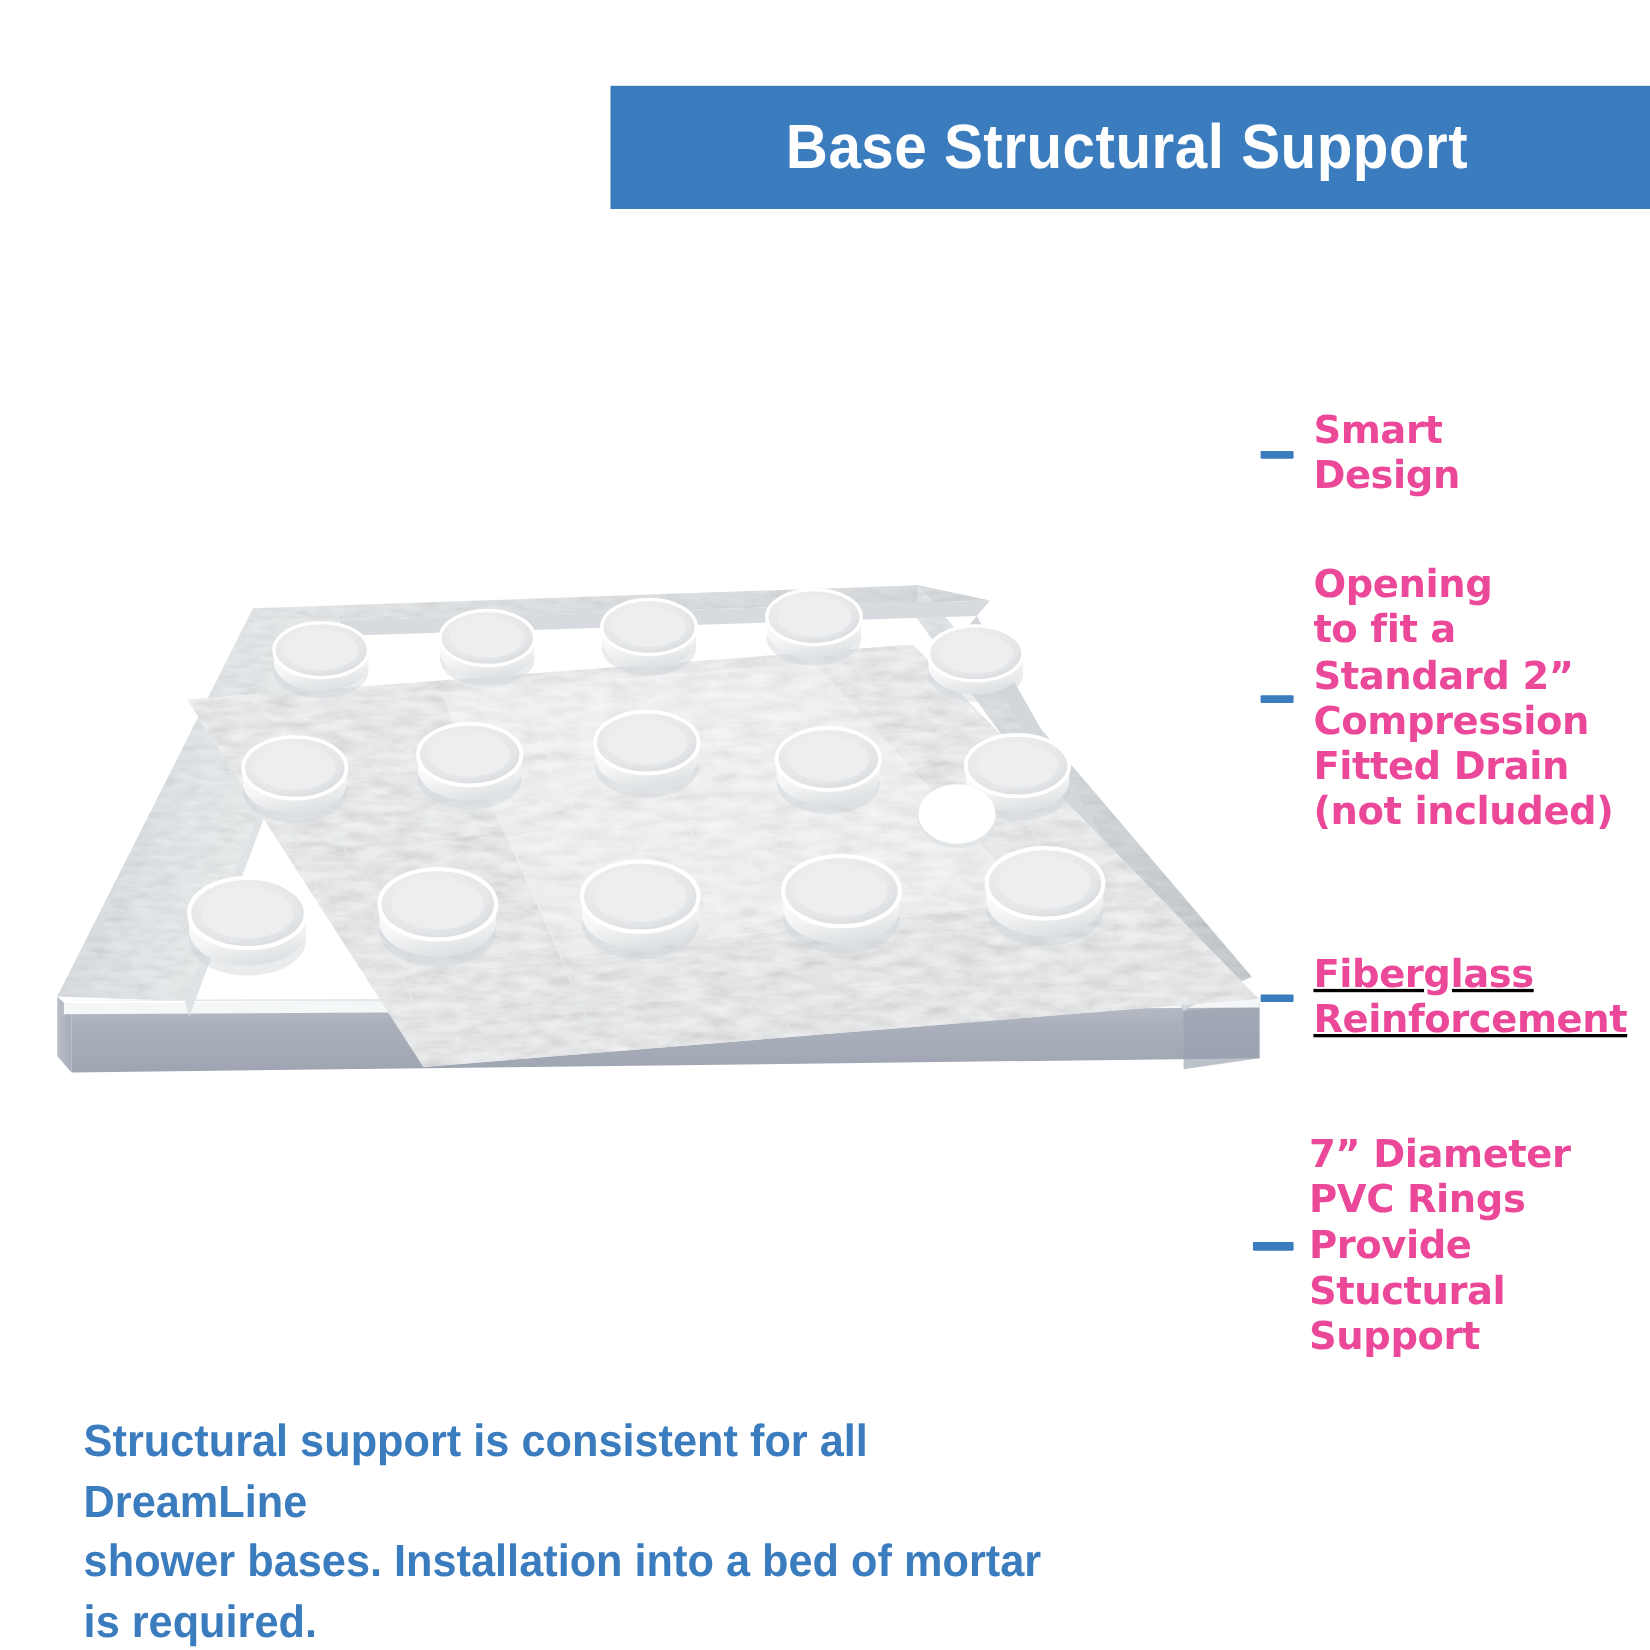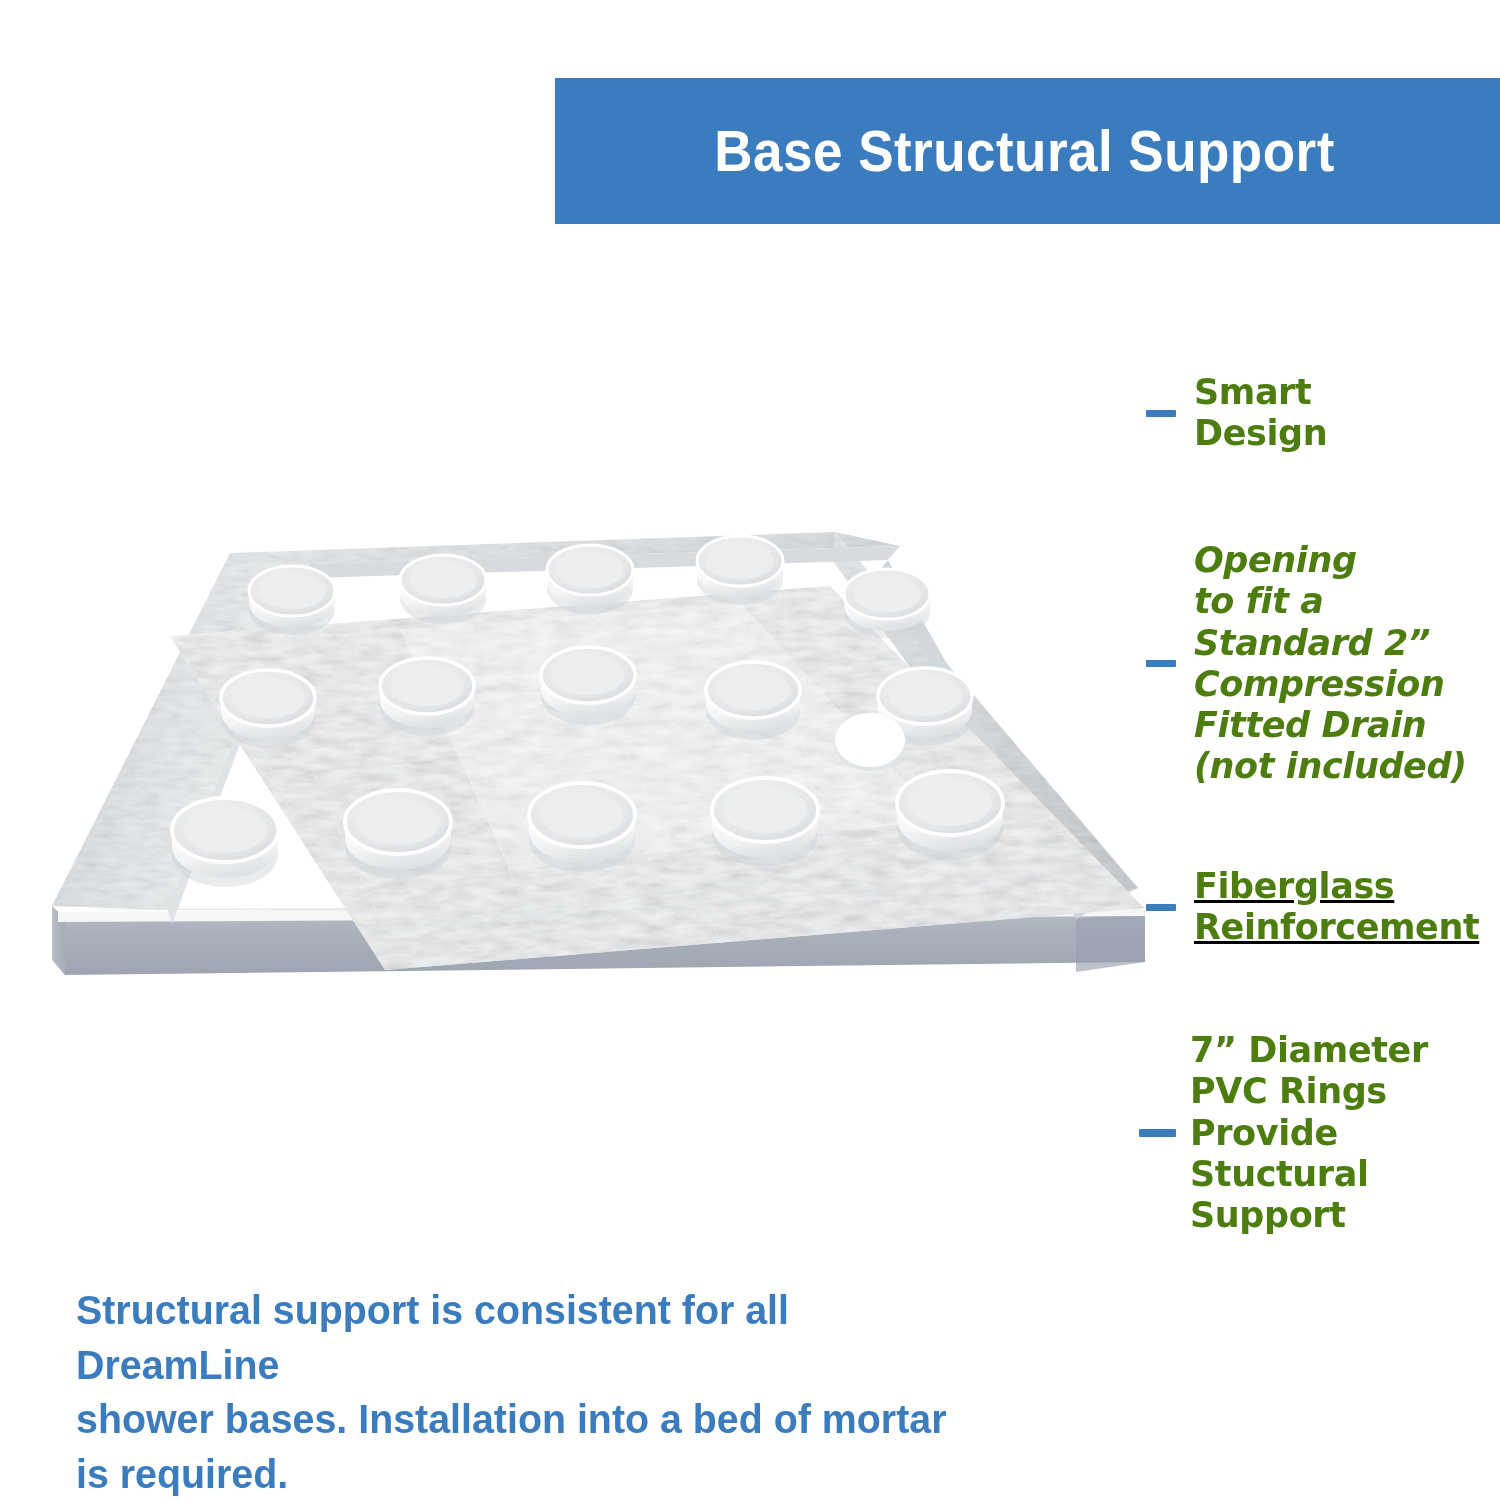--- a/index.html
+++ b/index.html
@@ -16,21 +16,21 @@
     font-family: "Liberation Sans", sans-serif;
     -webkit-font-smoothing: antialiased;
   }
 
   
   #header-banner {
     position: absolute;
     left: 555px;
     top: 78px;
     width: 945px;
-    height: 146px;
+    height: 112px;
     background: #3a7cbe;
     display: flex;
     align-items: center;
     justify-content: center;
     box-sizing: border-box;
     padding-right: 6px;
   }
   #banner-title {
     color: #ffffff;
     font-family: "Liberation Sans Narrow", "Liberation Sans", sans-serif;
@@ -65,31 +65,31 @@
   .callout-dash {
     width: 30px;
     height: 7px;
     background: #3a7cbe;
     flex: 0 0 auto;
     margin-right: 18px;
     border-radius: 1px;
   }
   .callout-dash.thick { height: 8px; }
   .callout-text {
-    color: #4d7c0f;
+    color: #ec4899;
     font-family: "DejaVu Sans", sans-serif;
     font-weight: bold;
     font-size: 35px;
     line-height: 1.18;
     letter-spacing: -0.4px;
     white-space: pre-line;
   }
 
   #callout-smart        { left: 1146px; top: 372px;  }
-  #callout-opening      { left: 1146px; top: 540px; font-style: italic;  }
+  #callout-opening      { left: 1146px; top: 512px;  }
   #callout-fiberglass   { left: 1146px; top: 866px; text-decoration: underline;  }
   #callout-pvc          { left: 1139px; top: 1030px; }
 
   #callout-pvc .callout-dash { width: 37px; margin-right: 14px; }
 
   
   #footer-note {
     position: absolute;
     left: 76px;
     top: 1283px;

